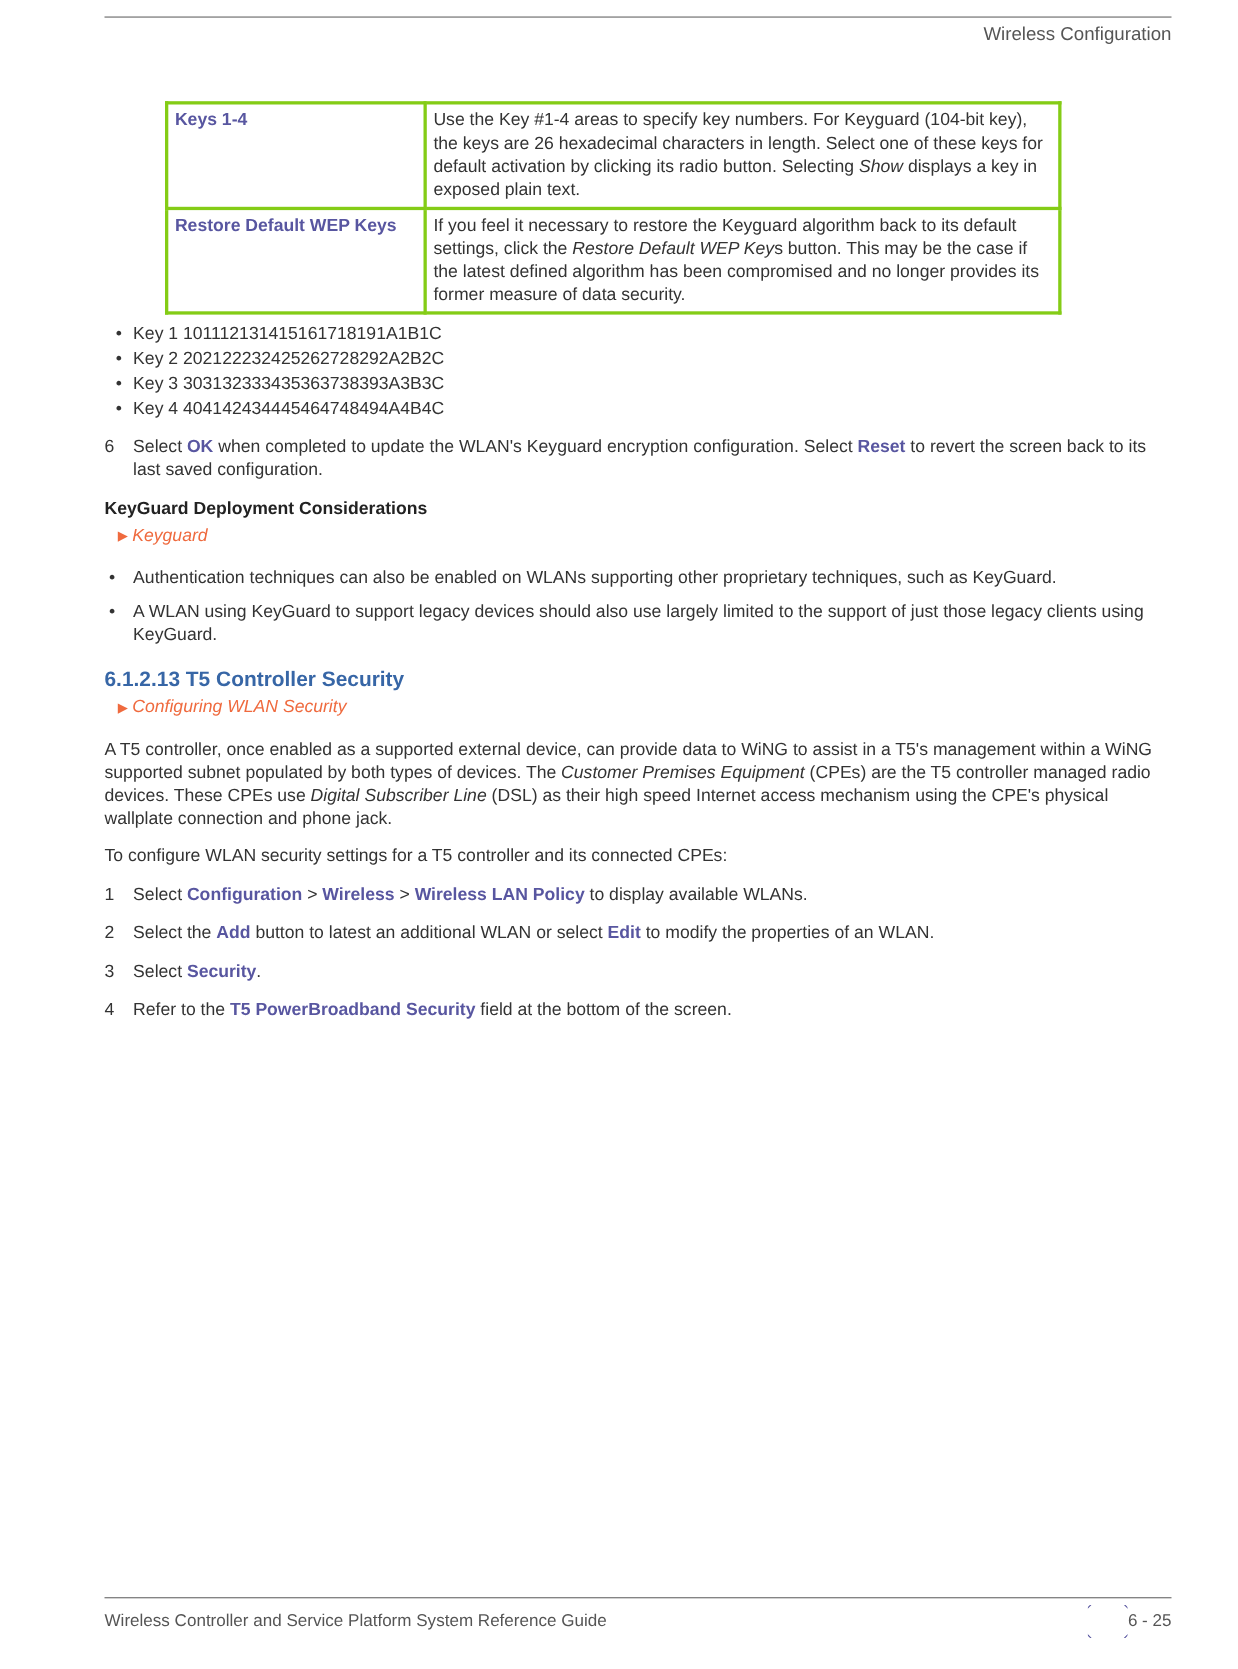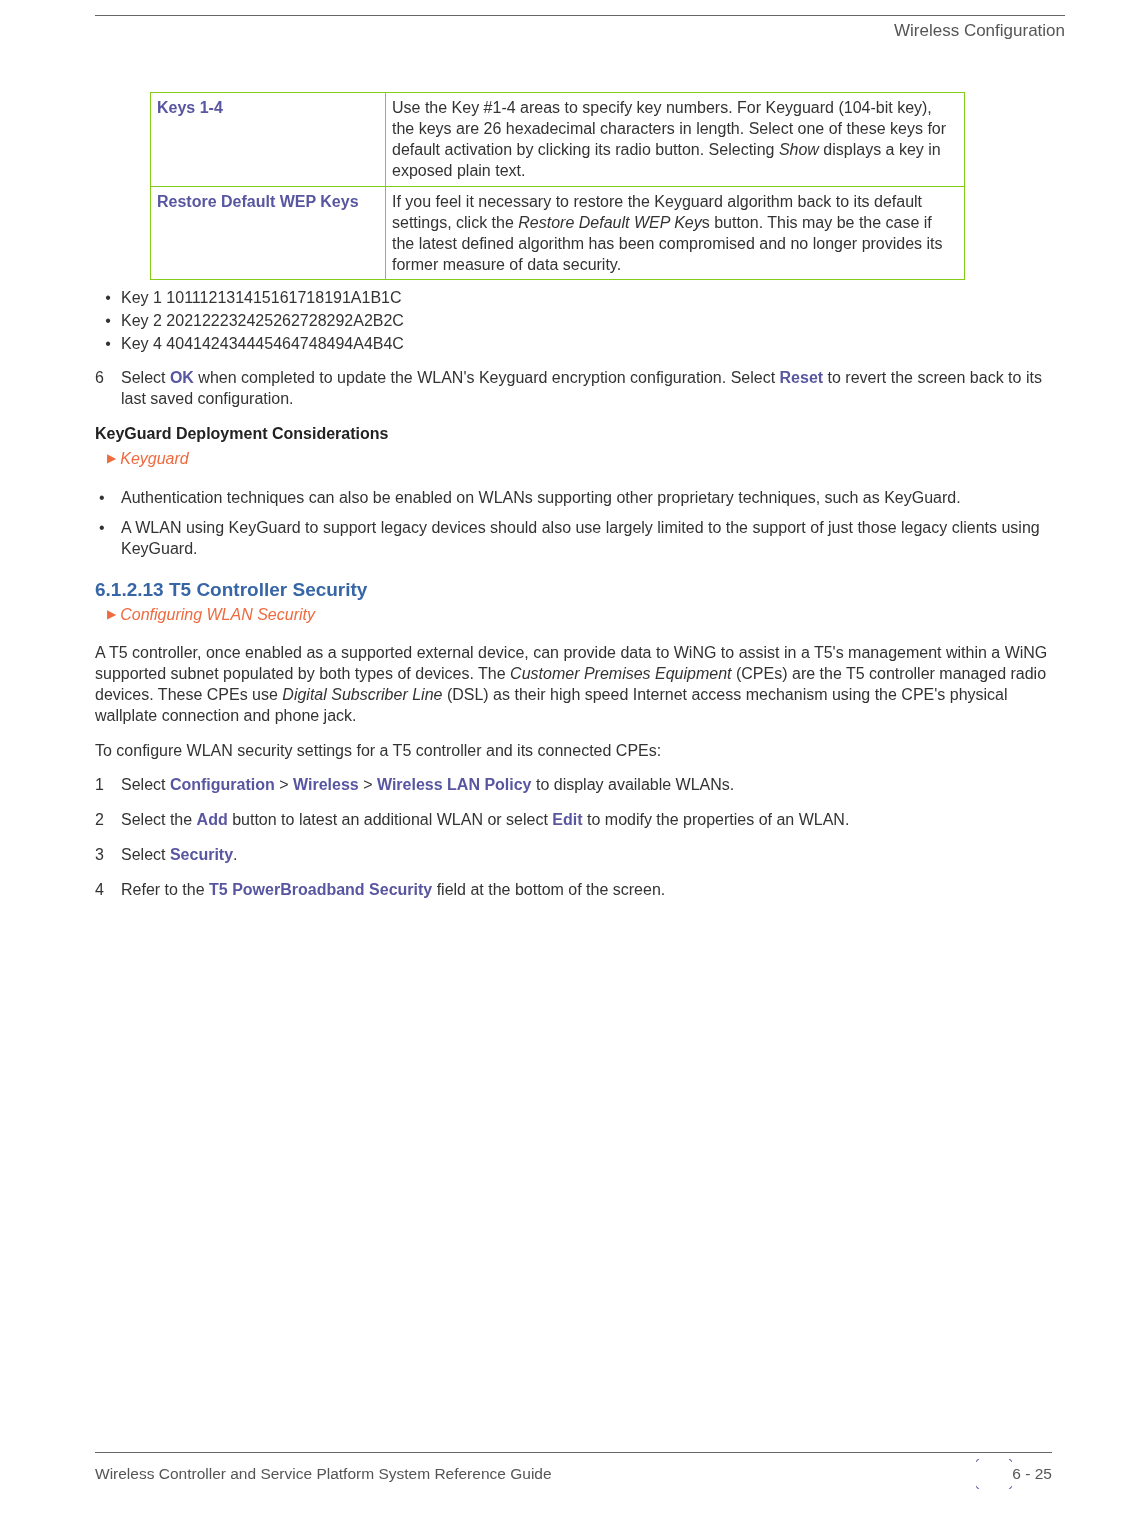--- a/index.html
+++ b/index.html
@@ -27,21 +27,21 @@
     font-weight: 300;
     margin: 4px 0 50px 0;
   }
   table.params {
     border-collapse: collapse;
     width: 815px;
     margin-left: 55px;
     margin-bottom: 8px;
   }
   table.params td {
-    border: 1px solid #84cc16;
+    border: 3px solid #84cc16;
     vertical-align: top;
     padding: 4px 6px;
     font-size: 16px;
     line-height: 1.32;
   }
   table.params td.label {
     width: 235px;
     color: #5856a0;
     font-weight: 600;
   }
@@ -109,21 +109,21 @@
   }
   ul.bare li .bullet {
     width: 26px;
     flex: 0 0 26px;
     text-align: left;
     padding-left: 4px;
   }
   ul.bare li .txt { flex: 1; }
   .footer {
     position: absolute;
-    left: 0; right: 13px;
+    left: 0; right: 0;
     bottom: 28px;
     padding: 0 60px 0 95px;
   }
   .footer .rule { border-top: 1px solid #666; margin-bottom: 6px; }
   .footer .row {
     display: flex;
     align-items: center;
     justify-content: space-between;
     color: #555;
     font-size: 15.5px;
@@ -169,20 +169,21 @@
         <span>If you feel it necessary to restore the Keyguard algorithm back to its default settings, click the </span><span class="italic">Restore Default WEP Key</span><span>s button. This may be the case if the latest defined algorithm has been compromised and no longer provides its former measure of data security.</span>
       </td>
     </tr>
   </tbody>
     </table>
 
 
   <ul class="keys">
     <li><span class="bullet">•</span><span>Key 1 101112131415161718191A1B1C</span></li>
     <li><span class="bullet">•</span><span>Key 2 202122232425262728292A2B2C</span></li>
+    <li><span class="bullet">•</span><span>Key 3 303132333435363738393A3B3C</span></li>
     <li><span class="bullet">•</span><span>Key 4 404142434445464748494A4B4C</span></li>
   </ul>
 
   <ol class="steps">
     <li>
       <span class="num">6</span>
       <span class="txt">
         <span>Select </span><span class="ui">OK</span><span> when completed to update the WLAN's Keyguard encryption configuration. Select </span><span class="ui">Reset</span><span> to revert the screen back to its last saved configuration.</span>
       </span>
     </li>

